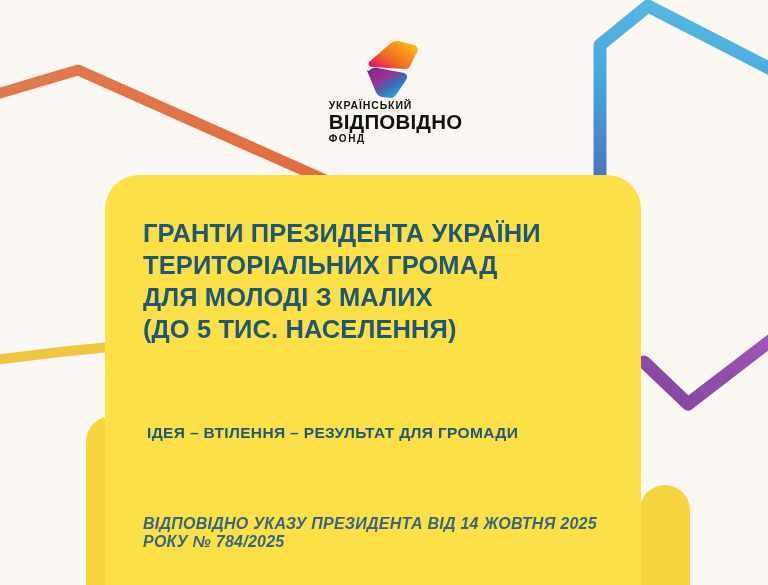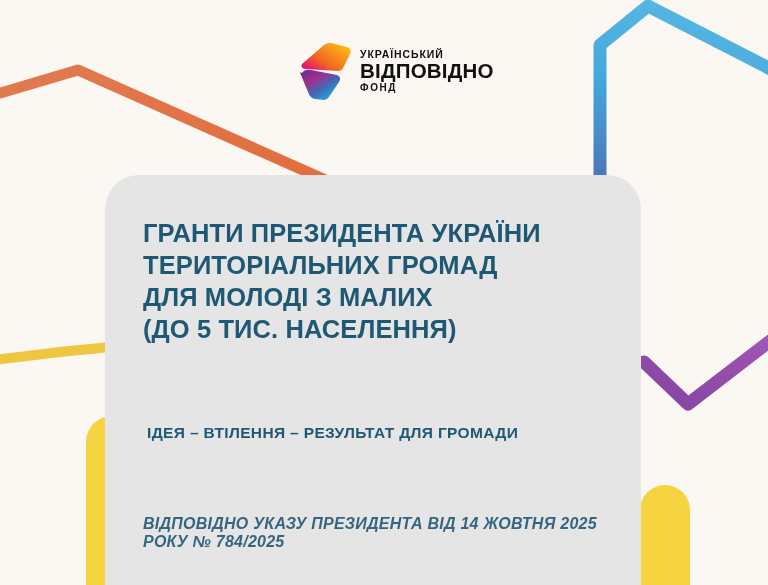--- a/index.html
+++ b/index.html
@@ -56,20 +56,21 @@
   
   #logo {
     position: absolute;
     z-index: 5;
     left: 297px;
     top: 38px;
     width: 190px;
     height: 66px;
     display: flex;
     align-items: center;
+    flex-direction: column;
   }
   #logo-mark {
     width: 56px;
     height: 62px;
     flex: 0 0 auto;
   }
   #logo-wordmark {
     margin-left: 7px;
     line-height: 1;
     color: #111111;
@@ -93,21 +94,21 @@
   }
 
   
   #card {
     position: absolute;
     z-index: 4;
     left: 105px;
     top: 175px;
     width: 536px;
     height: 410px;
-    background: #e5e5e5;
+    background: #fde047;
     border-top-left-radius: 34px;
     border-top-right-radius: 34px;
     box-sizing: border-box;
     padding: 42px 40px 0 38px;
   }
 
   #headline {
     color: #1F5874;
     font-size: 25.5px;
     font-weight: 800;

